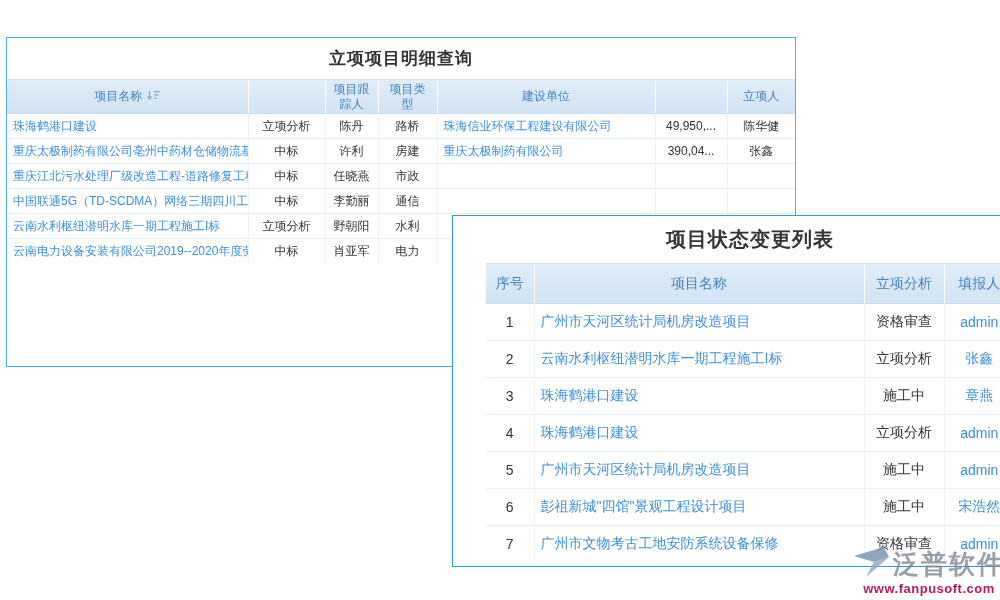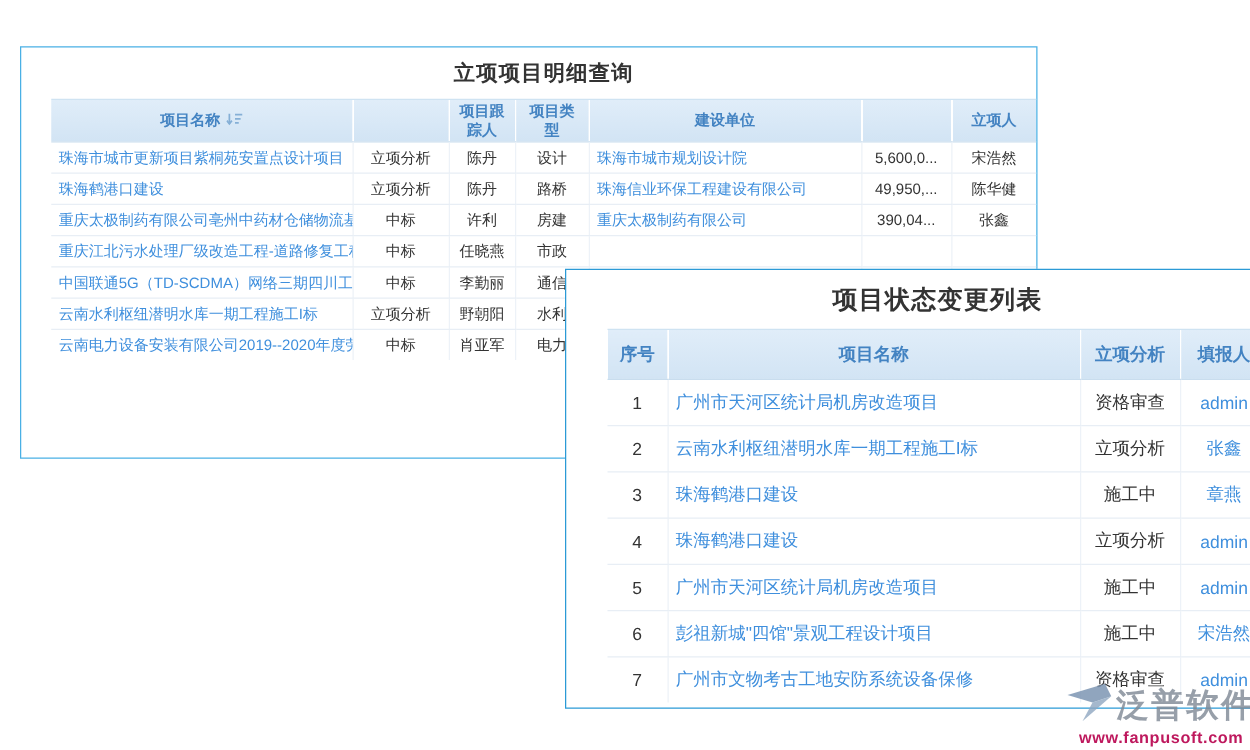--- a/index.html
+++ b/index.html
@@ -3,32 +3,32 @@
 <meta charset="utf-8">
 <style>
   html,body{margin:0;padding:0;}
   body{
     width:1000px;height:600px;position:relative;overflow:hidden;
     background:#ffffff;
     font-family:"Liberation Sans","DejaVu Sans",sans-serif;
     color:#333;
   }
   .card{position:absolute;background:#fff;}
-  #card1{left:16px;top:37px;width:788px;height:328px;border:1px solid #49b0e5;z-index:1;padding-left:24px;}
+  #card1{left:6px;top:37px;width:788px;height:328px;border:1px solid #49b0e5;z-index:1;}
   #card2{left:452px;top:215px;width:528px;height:350px;border:1px solid #2b9ad6;z-index:2;padding-left:33px;}
   .card-title{
     display:flex;align-items:center;justify-content:center;
     font-weight:bold;color:#333;border-bottom:1px solid #cfe3f2;letter-spacing:1px;
   }
   #card1 .card-title{height:41px;font-size:17px;}
   #card2 .card-title{height:47px;font-size:20px;}
   table{border-collapse:collapse;table-layout:fixed;width:100%;}
   th{
     background:linear-gradient(#e0edf9,#d2e4f4);
-    color:#4383c2;font-weight:bold;
+    color:#4383c2;font-weight:normal;
     border-right:1px solid rgba(255,255,255,.85);
     border-bottom:1px solid #c9ddee;
     line-height:1.25;padding:0 8px;overflow:hidden;
   }
   th:last-child{border-right:none;}
   #card1 th{height:33px;font-size:12px;}
   #card2 th{height:39px;font-size:14px;margin-left:20px;}
   td{
     border-right:1px solid #edf2f8;border-bottom:1px solid #e8eef5;
     text-align:center;color:#333;
@@ -89,29 +89,20 @@
         <th></th>
         <th>项目跟踪人</th>
         <th>项目类型</th>
         <th>建设单位</th>
         <th></th>
         <th>立项人</th>
       </tr>
     </thead>
     <tbody id="t1-body">
         <tr>
-          <td class="l link">珠海市城市更新项目紫桐苑安置点设计项目</td>
-          <td>立项分析</td>
-          <td>陈丹</td>
-          <td>设计</td>
-          <td class="l link">珠海市城市规划设计院</td>
-          <td>5,600,0...</td>
-          <td>宋浩然</td>
-        </tr>
-        <tr>
           <td class="l link">珠海鹤港口建设</td>
           <td>立项分析</td>
           <td>陈丹</td>
           <td>路桥</td>
           <td class="l link">珠海信业环保工程建设有限公司</td>
           <td>49,950,...</td>
           <td>陈华健</td>
         </tr>
         <tr>
           <td class="l link">重庆太极制药有限公司亳州中药材仓储物流基地</td>

